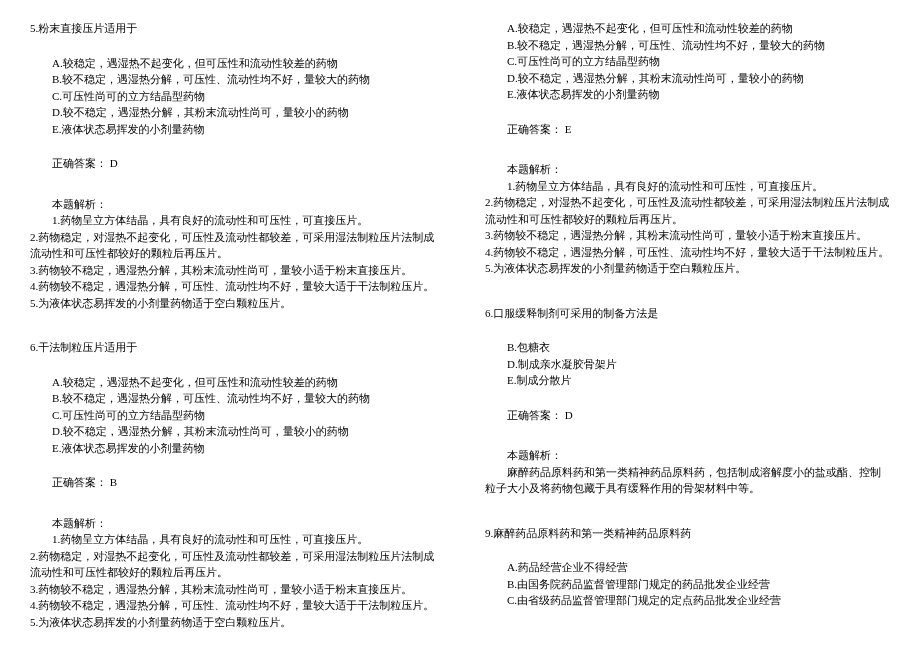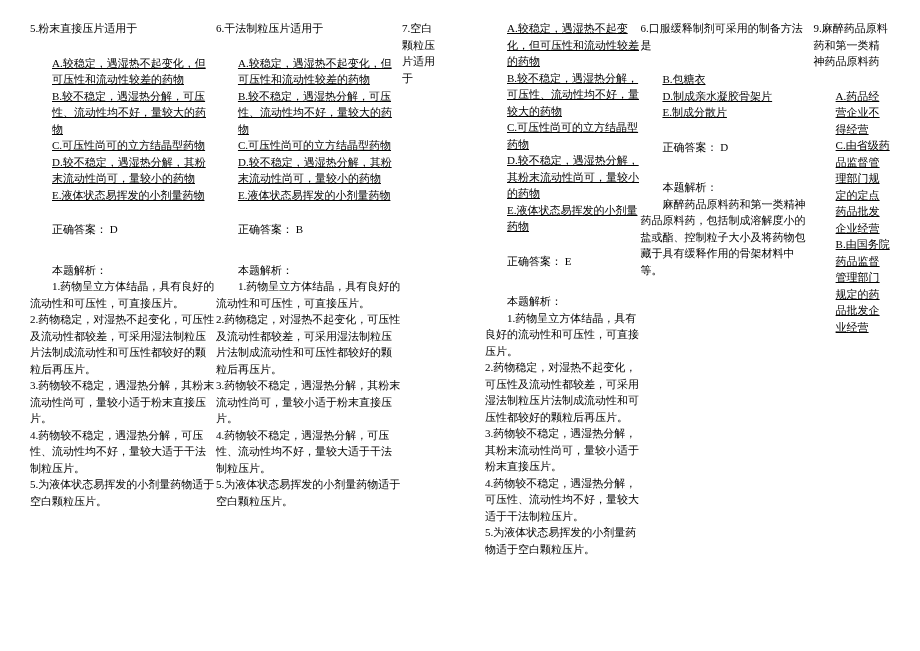--- a/index.html
+++ b/index.html
@@ -14,31 +14,31 @@
     line-height: 1.5;
   }
   .page {
     display: flex;
     gap: 50px;
     height: 100%;
   }
   .col {
     flex: 1;
     display: flex;
+    flex-direction: column;
   }
   .question {
     margin-bottom: 28px;
   }
   .qtitle {
     margin-bottom: 18px;
   }
   .opts {
     padding-left: 22px;
     margin-bottom: 18px;
-    text-decoration: underline;
   }
   .opts div {
     margin-bottom: 0px;
   }
   .answer {
     padding-left: 22px;
     margin-bottom: 18px;
   }
   .analysis {
     padding-left: 22px;
@@ -143,20 +143,20 @@
       <div class="analysis">
         <div>本题解析：</div>
         <div class="indent">麻醉药品原料药和第一类精神药品原料药，包括制成溶解度小的盐或酯、控制粒子大小及将药物包藏于具有缓释作用的骨架材料中等。</div>
       </div>
     </div>
 
     <div class="question">
       <div class="qtitle">9.麻醉药品原料药和第一类精神药品原料药</div>
       <div class="opts">
         <div>A.药品经营企业不得经营</div>
+        <div>B.由国务院药品监督管理部门规定的药品批发企业经营</div>
         <div>C.由省级药品监督管理部门规定的定点药品批发企业经营</div>
-        <div>B.由国务院药品监督管理部门规定的药品批发企业经营</div>
       </div>
     </div>
 
   </div>
 
 </div>
 
 </body></html>

